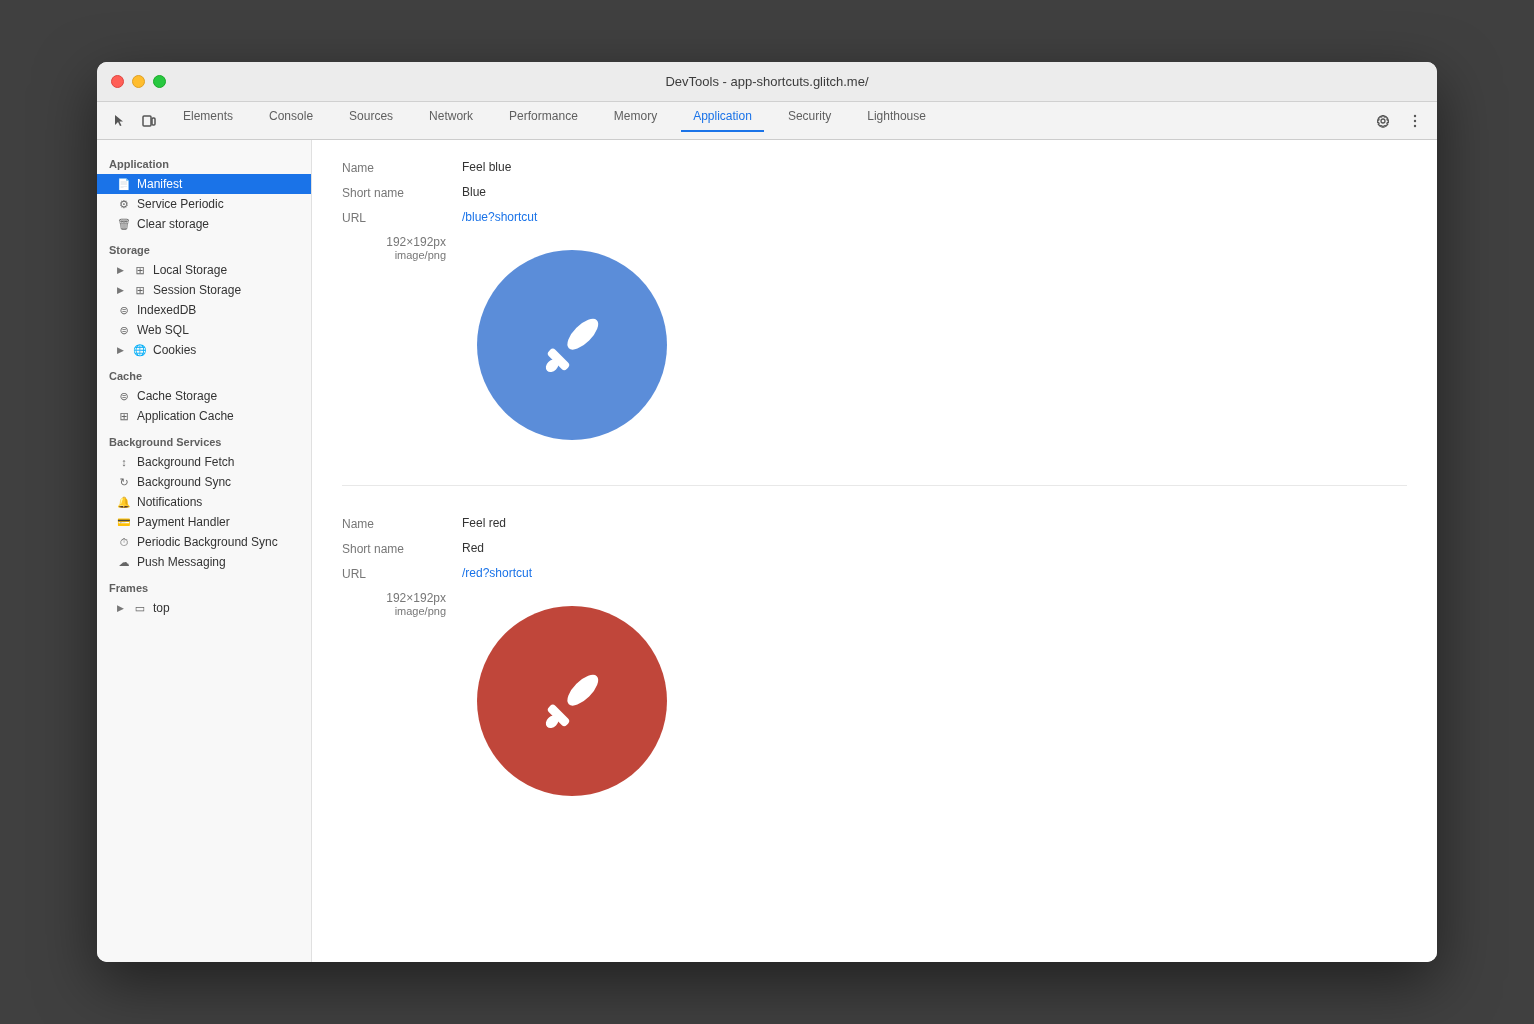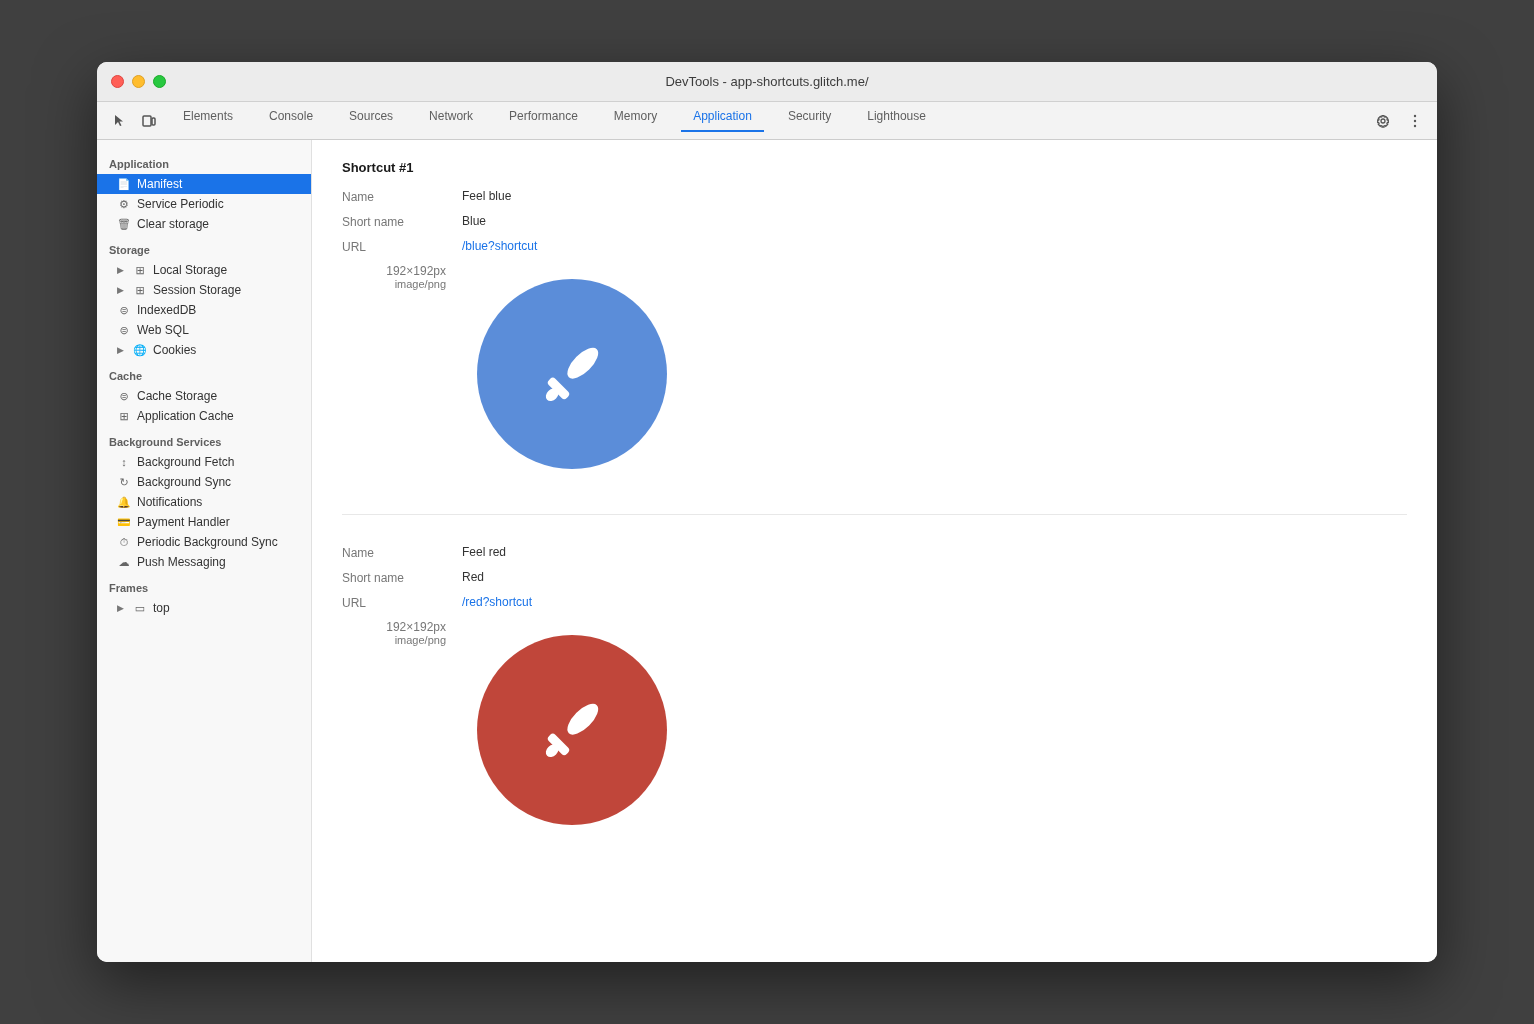--- a/index.html
+++ b/index.html
@@ -389,21 +389,20 @@
         <div class="sidebar-item">
           <span class="expand-arrow">▶</span>
           <span class="item-icon">▭</span>
           <span>top</span>
         </div>
       </div>
 
       <div class="content-panel">
 
         <div class="shortcut-block">
-          <div class="shortcut-title">Shortcut #1</div>
 
           <div class="field-row">
             <span class="field-label">Name</span>
             <span class="field-value">Feel blue</span>
           </div>
           <div class="field-row">
             <span class="field-label">Short name</span>
             <span class="field-value">Blue</span>
           </div>
           <div class="field-row">

